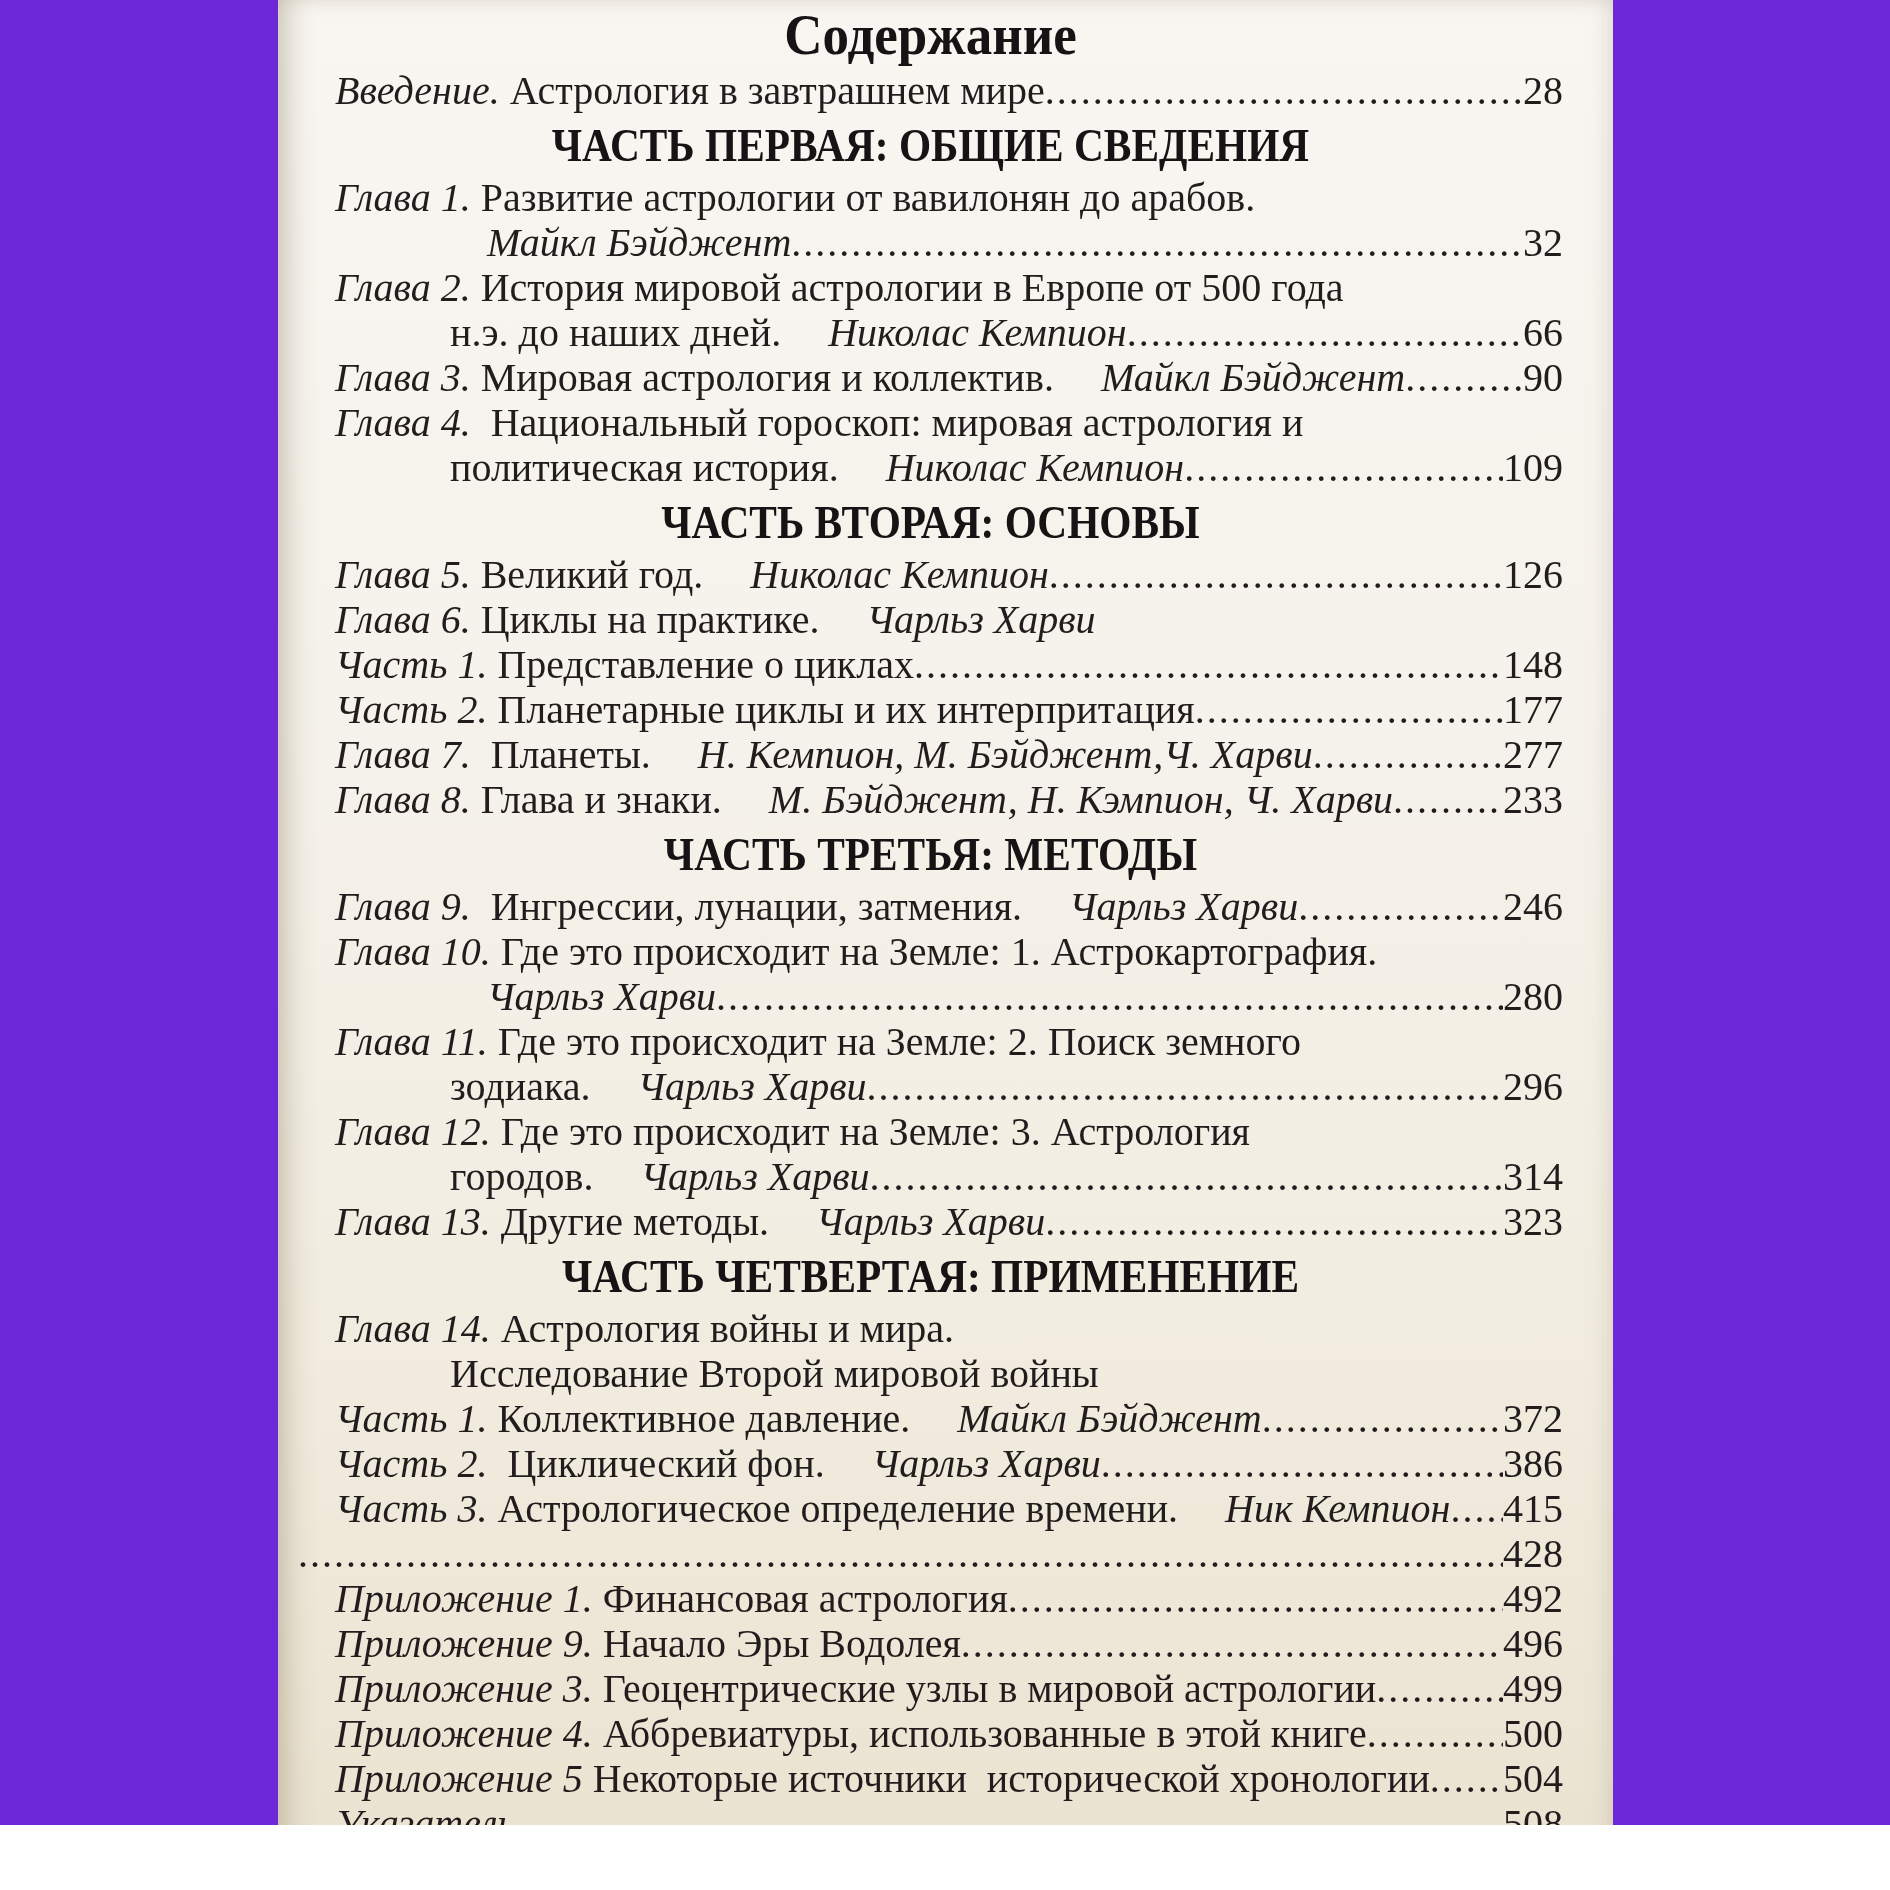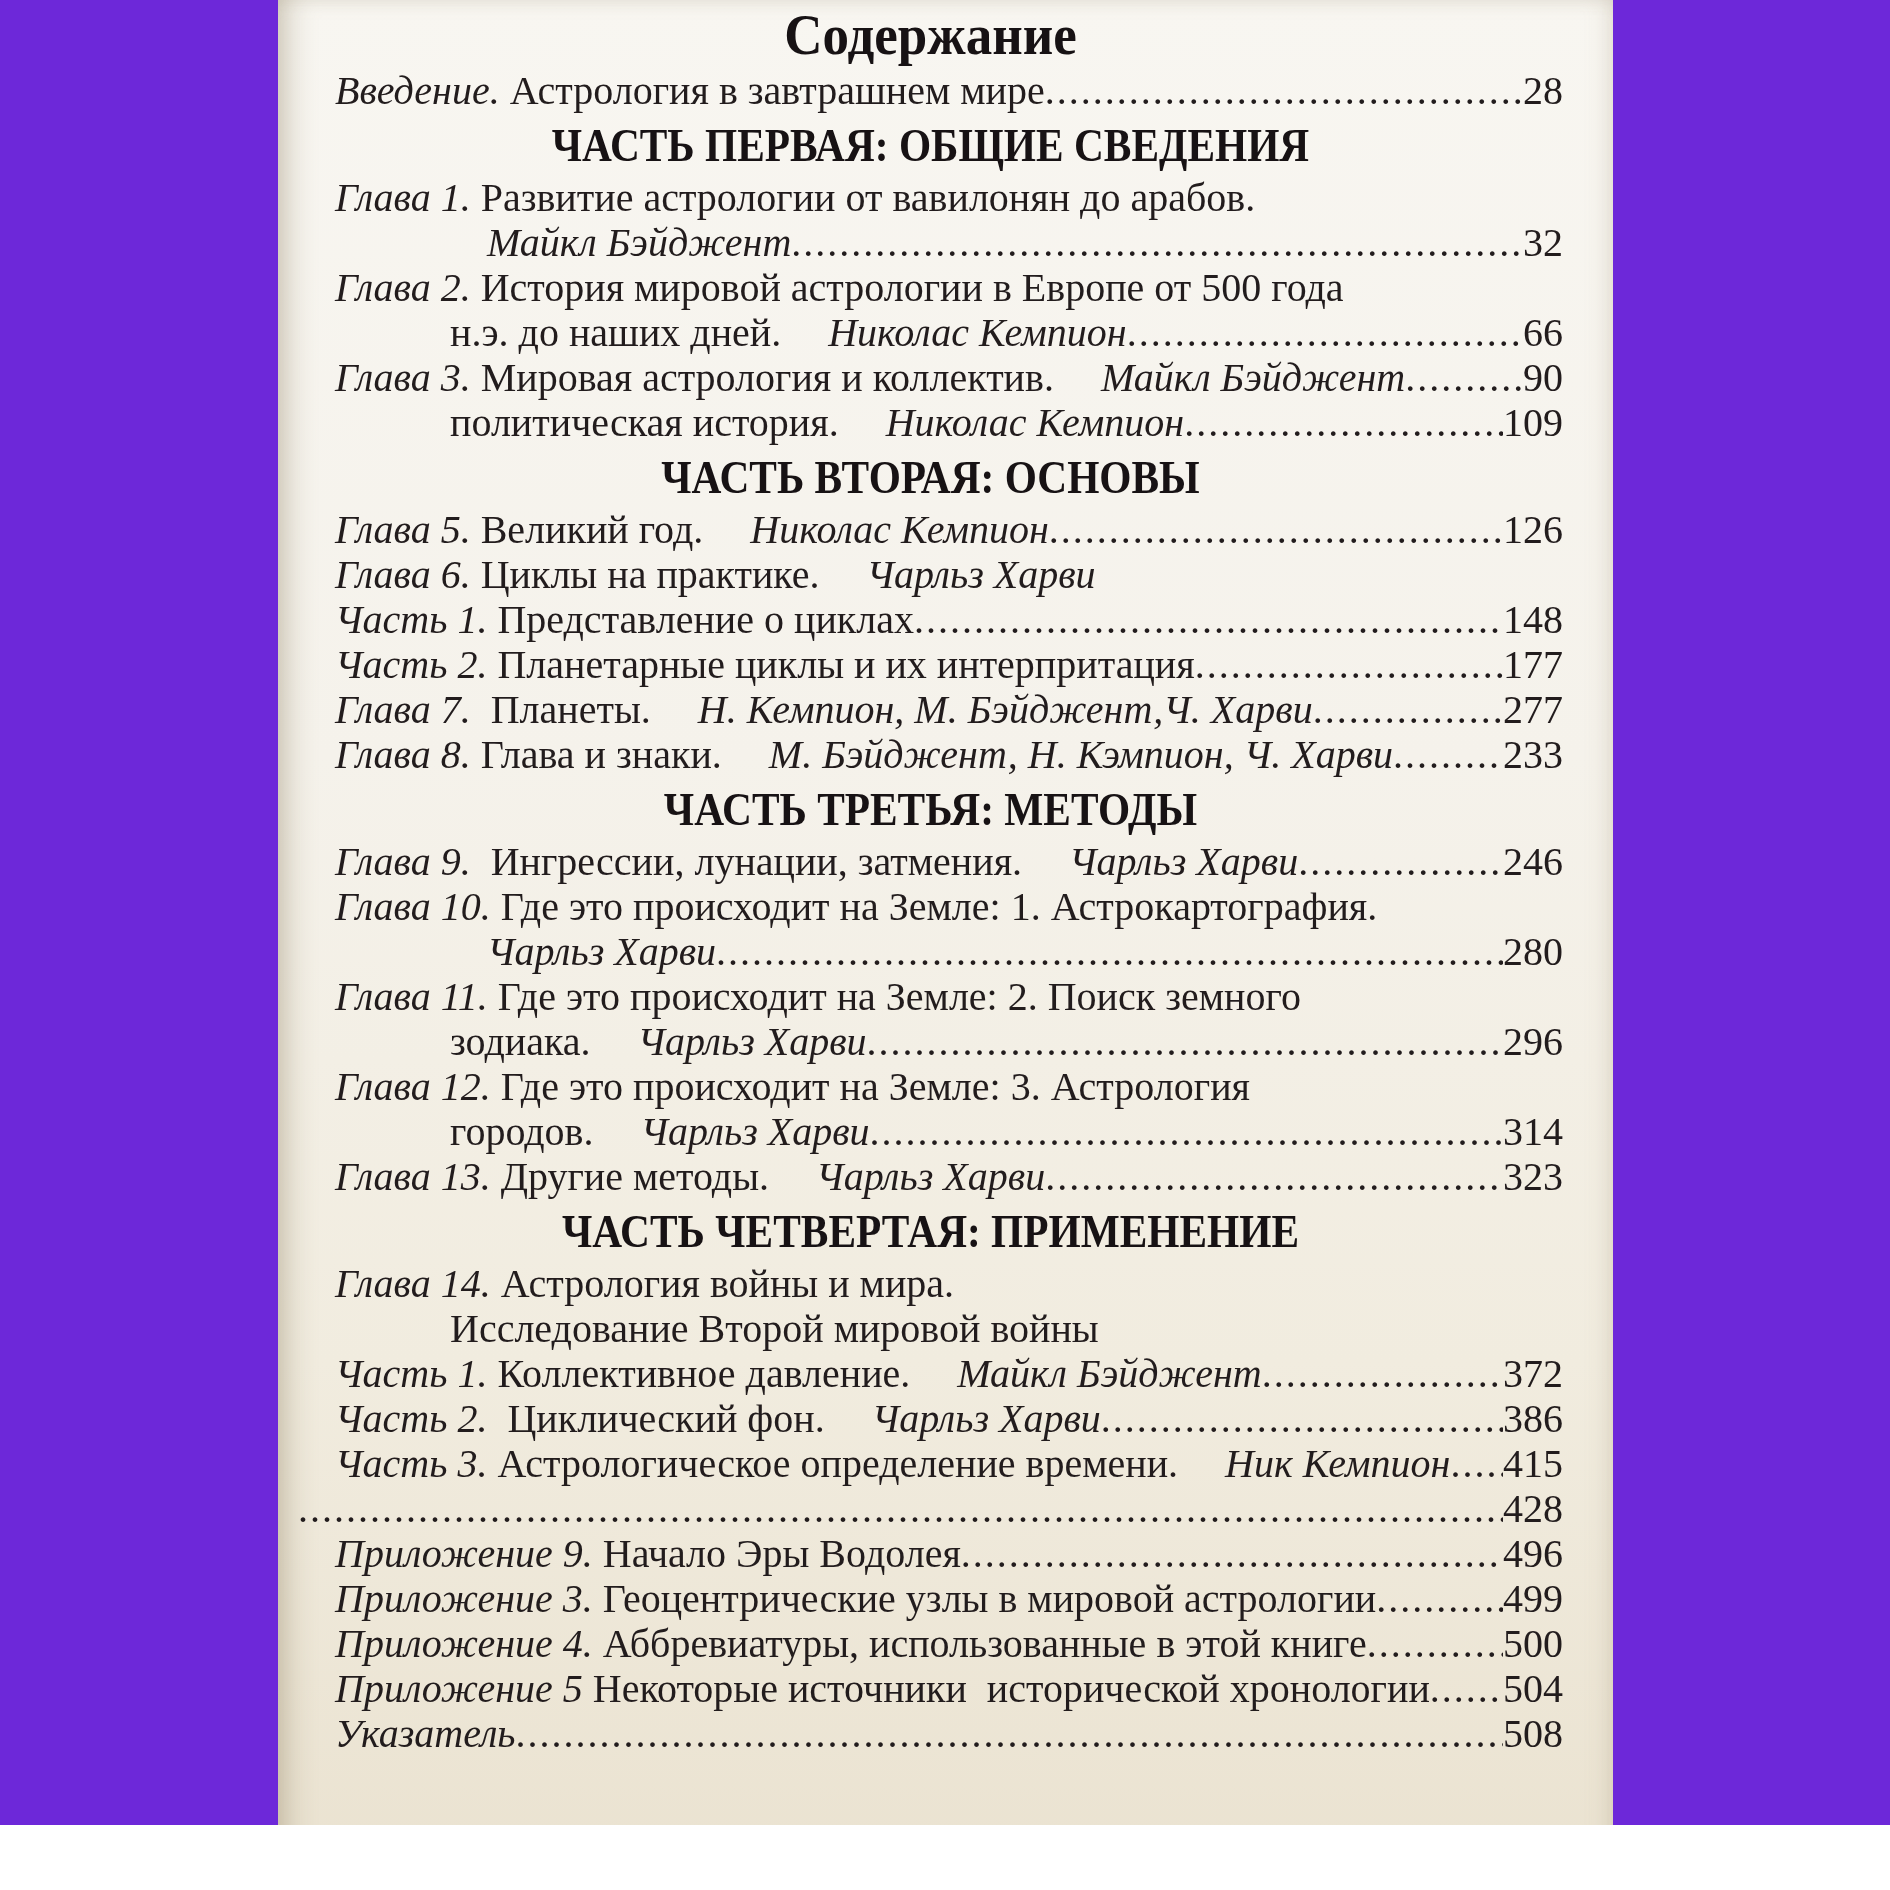--- a/index.html
+++ b/index.html
@@ -100,20 +100,23 @@
         <div class="toc-line indent">
           <span class="line-text"><span class="rm">н.э. до наших дней. </span><span class="it">Николас Кемпион</span></span>
           <span class="dots"></span>
           <span class="pg">66</span>
         </div>
         <div class="toc-line">
           <span class="line-text"><span class="it">Глава 3.</span><span class="rm"> Мировая астрология и коллектив. </span><span class="it">Майкл Бэйджент</span></span>
           <span class="dots"></span>
           <span class="pg">90</span>
         </div>
+        <div class="toc-line">
+          <span class="line-text"><span class="it">Глава 4.</span><span class="rm">  Национальный гороскоп: мировая астрология и</span></span>
+        </div>
         <div class="toc-line indent">
           <span class="line-text"><span class="rm">политическая история. </span><span class="it">Николас Кемпион</span></span>
           <span class="dots"></span>
           <span class="pg">109</span>
         </div>
         <div class="part-heading">ЧАСТЬ ВТОРАЯ: ОСНОВЫ</div>
         <div class="toc-line">
           <span class="line-text"><span class="it">Глава 5.</span><span class="rm"> Великий год. </span><span class="it">Николас Кемпион</span></span>
           <span class="dots"></span>
           <span class="pg">126</span>
@@ -194,20 +197,25 @@
           <span class="pg">386</span>
         </div>
         <div class="toc-line">
           <span class="line-text"><span class="it">Часть 3.</span><span class="rm"> Астрологическое определение времени. </span><span class="it">Ник Кемпион</span></span>
           <span class="dots"></span>
           <span class="pg">415</span>
         </div>
         <div class="toc-line">
           <span class="dots"></span>
           <span class="pg">428</span>
+        </div>
+        <div class="toc-line">
+          <span class="line-text"><span class="it">Приложение 1.</span><span class="rm"> Финансовая астрология</span></span>
+          <span class="dots"></span>
+          <span class="pg">492</span>
         </div>
         <div class="toc-line">
           <span class="line-text"><span class="it">Приложение 9.</span><span class="rm"> Начало Эры Водолея</span></span>
           <span class="dots"></span>
           <span class="pg">496</span>
         </div>
         <div class="toc-line">
           <span class="line-text"><span class="it">Приложение 3.</span><span class="rm"> Геоцентрические узлы в мировой астрологии</span></span>
           <span class="dots"></span>
           <span class="pg">499</span>

